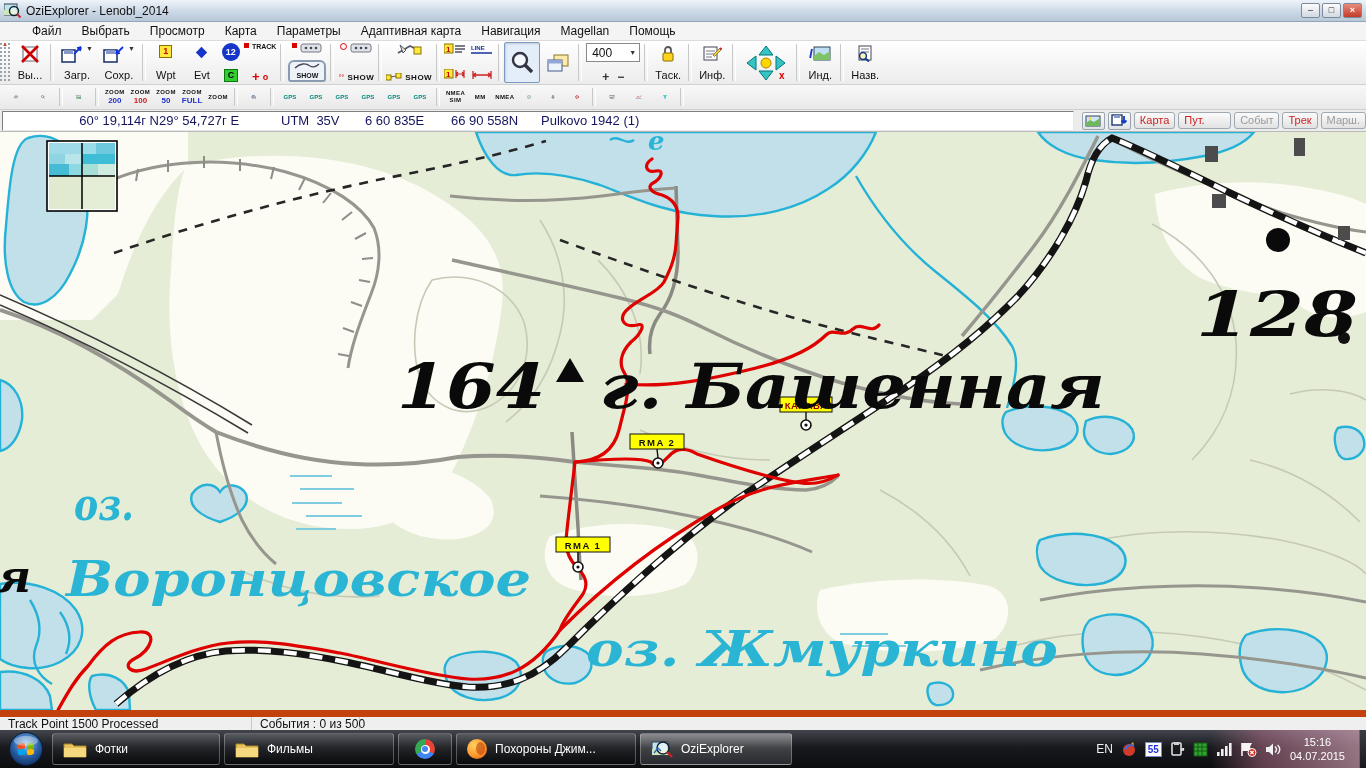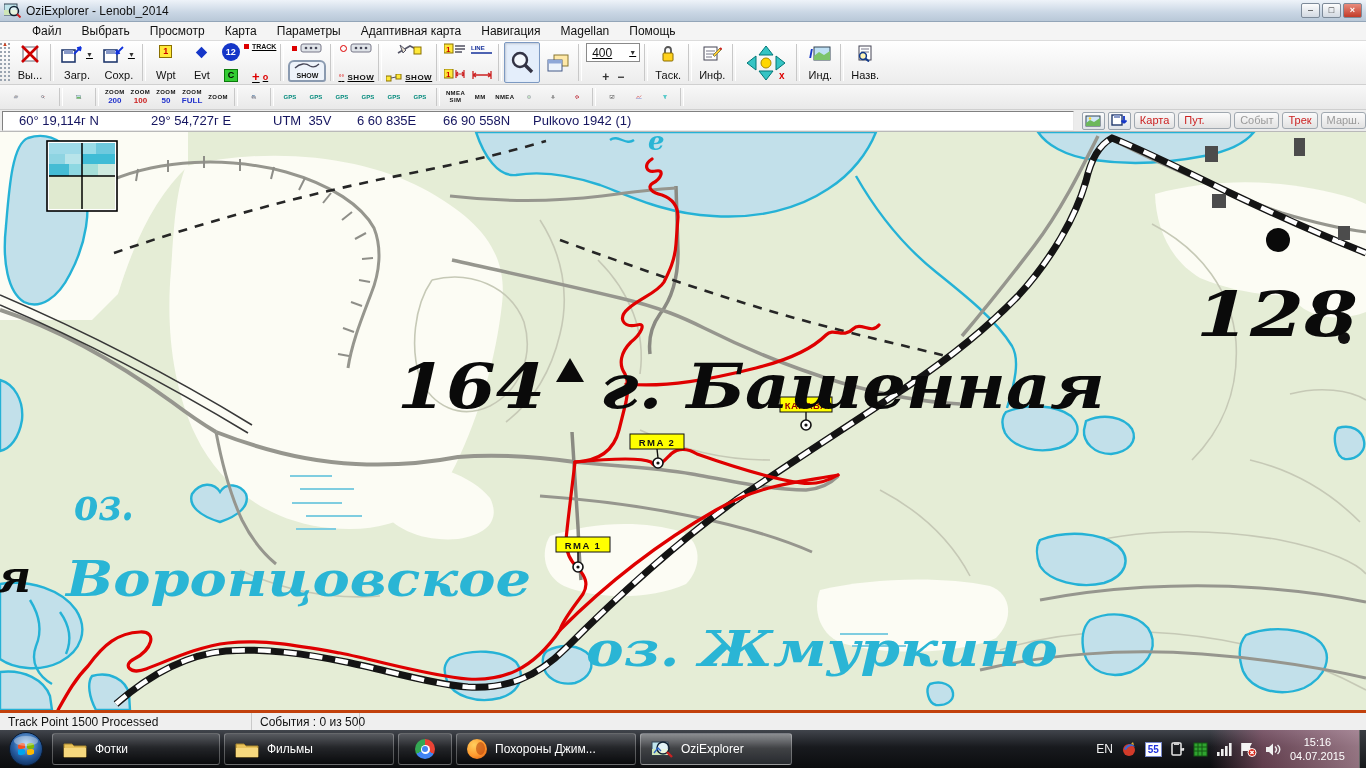--- a/index.html
+++ b/index.html
@@ -30,21 +30,21 @@
     background:radial-gradient(circle,#9aa4b0 1px,transparent 1.3px) 3px 8px/4px 4px repeat; }
   .grip::before { content:"▲"; position:absolute; top:-1px; left:2px; font-size:6px; color:#c42; }
   .tsep { width:4px; margin:2px 2px; border-left:1px solid #c8c8c8; border-right:1px solid #fff; }
   .tbtn { display:flex; flex-direction:column; align-items:center; justify-content:space-between;
     padding:2px 4px 1px; min-width:36px; border:1px solid transparent; }
   .tbtn .cap { font-size:11px; color:#111; white-space:nowrap; }
   .tbtn.pressed { border:1px solid #7c99c2; border-radius:2px; background:#e4eefb;
     box-shadow:inset 1px 1px 2px rgba(0,0,0,.15); }
   .ico { display:flex; align-items:center; justify-content:center; }
   .stackcol { display:flex; flex-direction:column; justify-content:space-between; align-items:center; padding:1px 2px; }
-  .minirow { display:flex; align-items:center; gap:3px;text-decoration:underline; }
+  .minirow { display:flex; gap:3px; }
   .badge12 { width:18px; height:18px; border-radius:50%; background:#1536c8; color:#fff;
     font-size:9px; font-weight:bold; text-align:center; line-height:18px; }
   .badgeC { width:14px; height:13px; background:#33cc33; border:1px solid #0a7a0a;
     color:#000; font-size:9px; font-weight:bold; text-align:center; line-height:11px; }
   .ybox { width:13px; height:13px; background:#ffe93a; border:1px solid #8a7000;
     color:#c00; font-size:9px; font-weight:bold; text-align:center; line-height:11px; }
   .trk { font-size:7px; font-weight:bold; color:#111; }
   .redplus { color:#d00; font-size:13px; font-weight:bold; line-height:10px; }
   .redo { color:#d00; font-size:9px; font-weight:bold; }
   .showbox { border:2px solid #8a9ab0; border-radius:6px 6px 3px 3px; background:#eef3fa;
@@ -66,34 +66,34 @@
   .blue { color:#2233cc; } .red { color:#cc2222; }
   .gpst { font-size:6px; font-weight:bold; color:#00897b; line-height:7px; }
   .ssep { width:4px; height:18px; margin:0 3px; border-left:1px solid #c8c8c8; border-right:1px solid #fff; }
 
   
   .coordbar { height:22px; background:#ececec; border-bottom:1px solid #b9b9b9; display:flex; align-items:center; }
   .cbox { width:1088px; height:20px; margin:1px 2px; background:#fff;
     border:1px solid; border-color:#808080 #e8e8e8 #e8e8e8 #808080;
     display:flex; align-items:center; font-size:13px; color:#15155f; }
   .cbox span { white-space:pre; }
-  .c-lat{ margin-left:16px; width:132px;} .c-lon{width:122px;} .c-utm{width:84px;}
+  .c-lat{ margin-left:24px; width:132px;text-align:right;} .c-lon{width:122px;} .c-utm{width:84px;}
   .c-e{width:86px;} .c-n{width:90px;}
   .cright { display:flex; align-items:center; gap:3px; padding-left:6px; }
   .cibtn { width:24px; height:18px; border:1px solid #9aa4ae; border-radius:2px;
     background:linear-gradient(#fcfcfc,#dfe3e8); display:flex; align-items:center; justify-content:center; }
   .pbtn { font-size:11px; color:#cc2222; border:1px solid #a0a8b0; border-radius:3px;
     background:linear-gradient(#fbfbfb,#e2e2e2); padding:0 5px; height:17px; line-height:15px; }
   .pbtn.dis { color:#9a9a9a; }
 
   
   .maparea { height:578px; position:relative; background:#e5edd6; }
 
   
-  .statusbar { height:20px; background:#efefef; border-top:3px solid #c2410c; display:flex;
+  .statusbar { height:20px; background:#efefef; border-top:7px solid #c2410c; display:flex;
     align-items:center; font-size:12px; color:#111; }
   .ssec { height:100%; display:flex; align-items:center; padding:0 8px; border-right:1px solid #c9c9c9; white-space:pre; }
   .ssec.s1{ width:252px; } .ssec.s2{ width:222px; } .ssec.s3{ width:108px; }
 
   
   .taskbar { height:38px; background:linear-gradient(180deg,#41454c,#181a1e 45%,#0b0c0e);
     display:flex; align-items:center; position:relative; }
   .pinkglow { position:absolute; right:6px; top:0; width:150px; height:100%;
     background:linear-gradient(90deg,rgba(0,0,0,0),rgba(199,120,150,.45) 35%,rgba(234,180,200,.6)); }
   .orb { width:36px; height:36px; margin:0 6px 0 8px; position:relative; z-index:1; }

